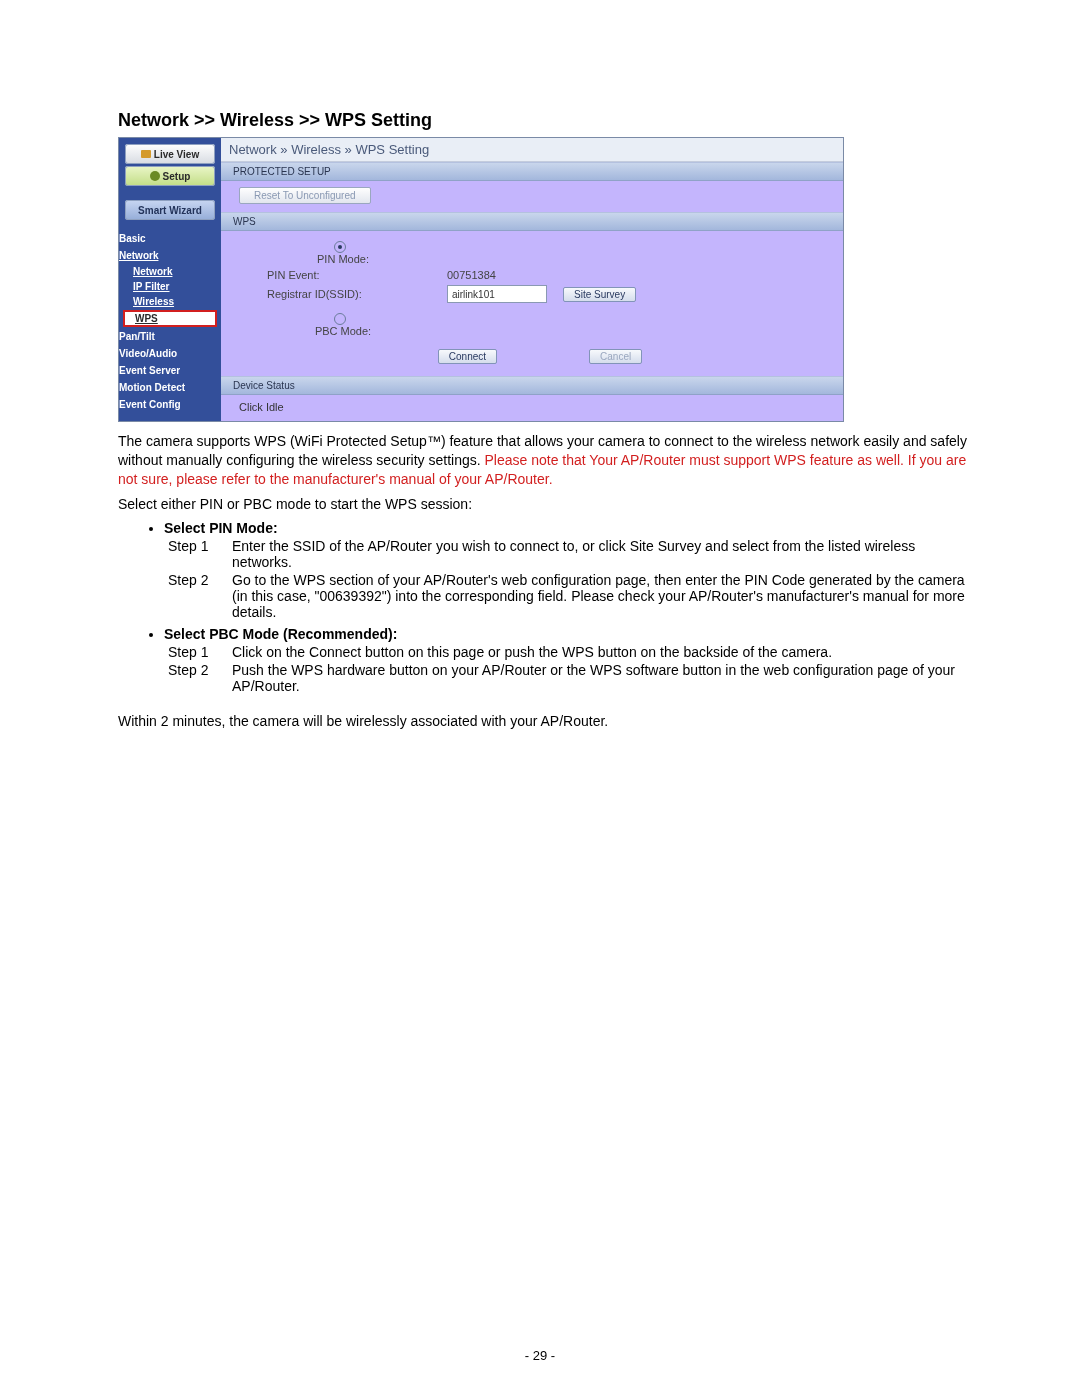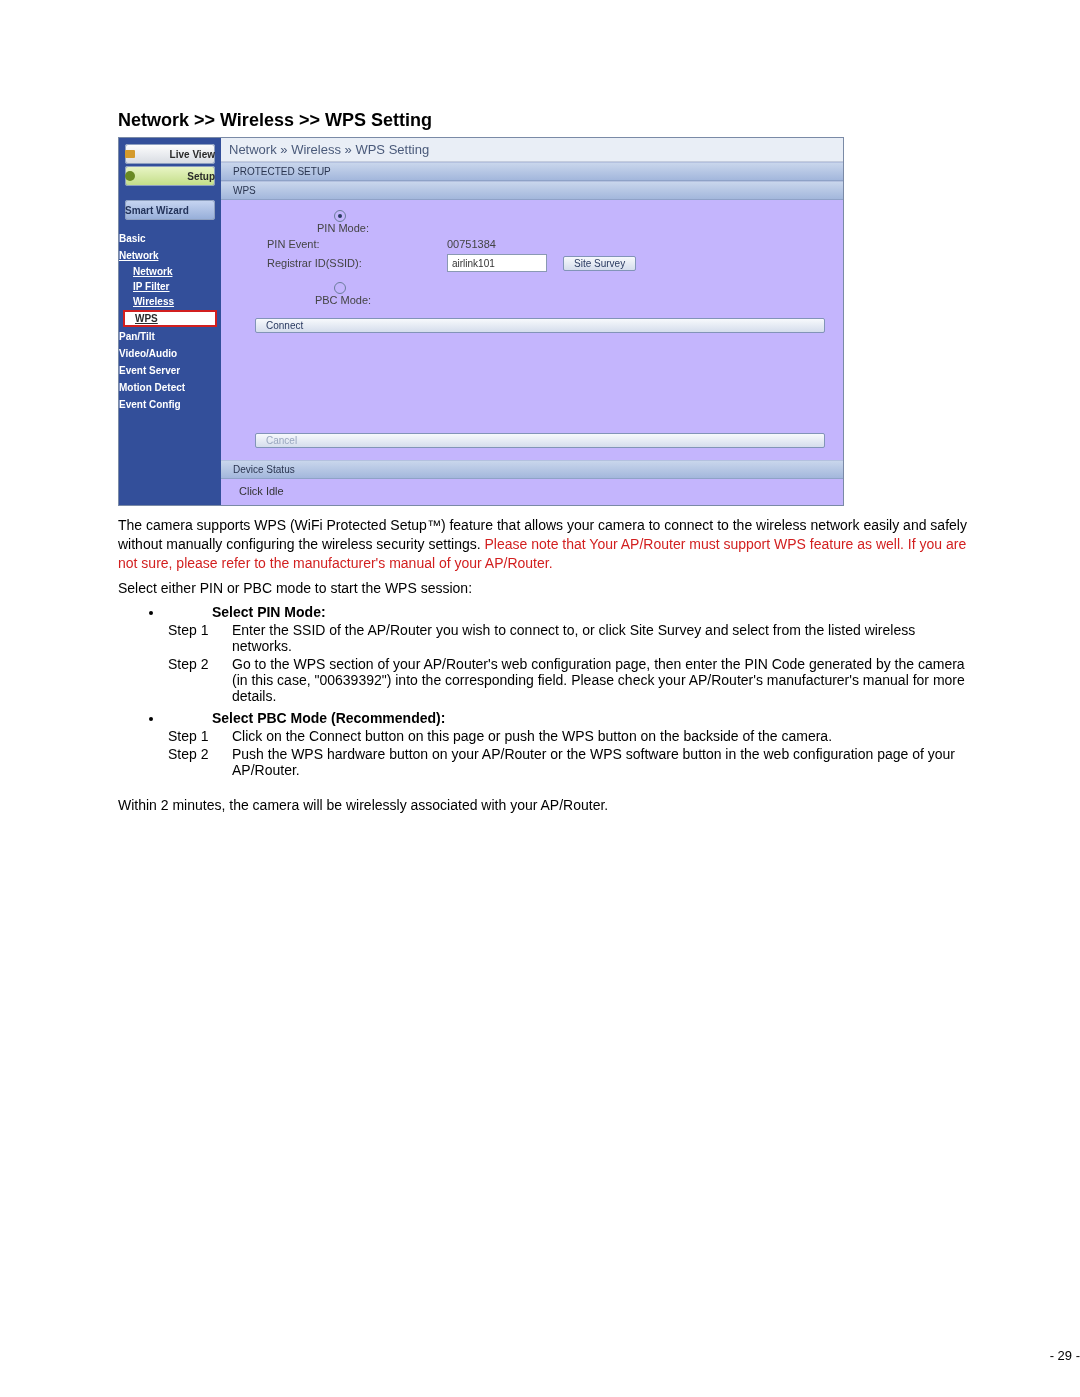--- a/index.html
+++ b/index.html
@@ -35,21 +35,21 @@
     background: #334f9a; 
     color: #fff;
     padding: 4px 0 6px 0;
     font-size: 10px;
   }
   .sidebar .pill,
   .sidebar .pill-setup,
   .sidebar .pill-wizard {
     display: flex;
     align-items: center;
-    justify-content: space-between;
+    justify-content: center;
     height: 20px;
     margin: 2px 6px;
     border-radius: 3px;
     font-weight: bold;
     font-size: 10px;
     box-shadow: inset 0 0 0 1px #8ea0c0;
   }
   .sidebar .pill { background: linear-gradient(#fefefe,#d7dbe2); color:#2a2a2a; }
   .sidebar .pill-setup { background: linear-gradient(#eaf6c8,#c2dd86); color:#2a2a2a; }
   .sidebar .pill-wizard { background: linear-gradient(#c8d6f2,#95add8); color:#23335a; margin-top:14px; margin-bottom:10px;}
@@ -98,35 +98,35 @@
   .val { color:#444; }
   .txtinput {
     border:1px solid #8a99b3; height:16px; width:90px; font-size:10px; padding:0 4px;
     background:#fff; color:#333;
   }
   .btn {
     border:1px solid #8294b8; background:linear-gradient(#f7f9fc,#d5ddec);
     color:#2a3a60; font-size:10px; padding:1px 10px; border-radius:2px; margin-left:16px;
   }
   .btn.disabled { color:#9aa7bf; }
-  .actionrow { display:flex; justify-content:center; gap:100px; padding:8px 0 4px 0;flex-direction:column; }
+  .actionrow { display:flex; justify-content:center; gap:76px; padding:8px 0 4px 0; }
 
   
   .doc p { margin: 6px 0; line-height: 1.35; }
   .doc .warn { color: #d21f1f; }
   .doc ul { list-style: disc; padding-left: 46px; margin: 6px 0; }
   .doc ul > li { margin: 6px 0; }
-  .doc ul > li > .modehdr { font-weight: bold; margin-left: 48px; }
+  .doc ul > li > .modehdr { font-weight: bold; }
   .steps { margin: 2px 0 2px 4px; }
   .steps .step { display:flex; margin:2px 0; }
   .steps .step .sn { width:64px; flex:none; }
   .steps .step .st { flex:1; }
 
   .pagenum {
-    position:absolute; bottom:34px; left:0; width:1080px; text-align:right;
+    position:absolute; bottom:34px; left:0; width:1080px; text-align:center;
     font-size:13px;
   }
 </style>
 </head>
 <body>
 
 <div class="page">
   <h2 class="page-title">Network &gt;&gt; Wireless &gt;&gt; WPS Setting</h2>
 
   <div class="panel">
@@ -153,20 +153,23 @@
       <div class="section">Pan/Tilt</div>
       <div class="section">Video/Audio</div>
       <div class="section">Event Server</div>
       <div class="section">Motion Detect</div>
       <div class="section">Event Config</div>
     </div>
 
     <div class="content">
       <div class="breadcrumb">Network » Wireless  » WPS Setting</div>
       <div class="bar">PROTECTED SETUP</div>
+      <div class="box">
+        <span class="resetbtn">Reset To Unconfigured</span>
+      </div>
       <div class="bar">WPS</div>
       <div class="box">
         <div class="row">
           <div class="lbl0">
             <span class="radio checked"></span>
             <span>PIN Mode:</span>
           </div>
         </div>
         <div class="row">
           <div class="lbl">PIN Event:</div>

